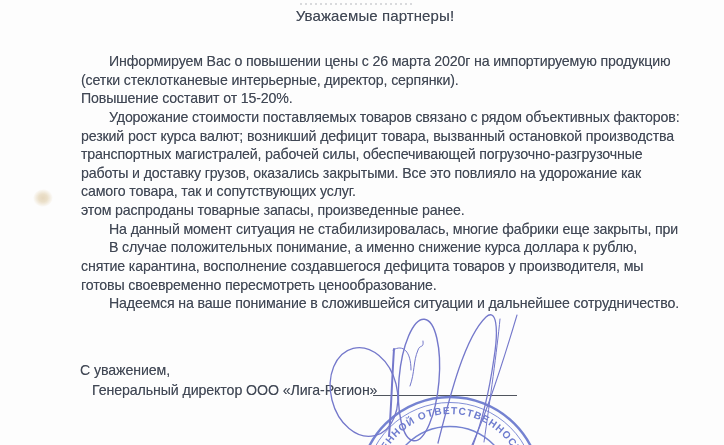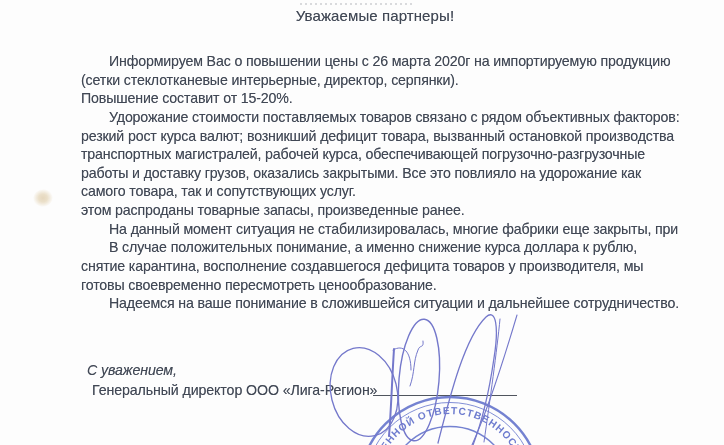--- a/index.html
+++ b/index.html
@@ -16,23 +16,22 @@
   }
   .body-block{
     position:absolute;left:81px;top:36px;width:592px;
     font-size:14.2px;letter-spacing:-0.15px;
     text-shadow:0 0 .4px rgba(63,70,84,.5);
     margin-top:16px;
   }
   .bline{height:18.65px;line-height:18.65px;white-space:nowrap;}
   .indent{padding-left:28px;}
   .closing{
-    position:absolute;left:87px;top:362px;font-size:14.2px;letter-spacing:-0.1px;
+    position:absolute;left:80px;top:362px;font-size:14.2px;letter-spacing:-0.1px;
     text-shadow:0 0 .4px rgba(63,70,84,.5);
-    font-style:italic;
   }
   .sig-row{position:absolute;left:92px;top:382px;width:560px;height:22px;font-size:14.2px;
     letter-spacing:-0.1px;text-shadow:0 0 .4px rgba(63,70,84,.5);}
   .sig-title{position:absolute;left:0;top:0;white-space:nowrap;}
   .sig-line{position:absolute;left:281px;top:13px;width:144px;border-bottom:1.6px solid #50555e;}
   .sig-name{position:absolute;left:429px;top:0;white-space:nowrap;}
   .stain{
     position:absolute;left:33px;top:189px;width:20px;height:18px;opacity:.55;
     border-radius:58% 42% 55% 45%;
     background:radial-gradient(closest-side,#d3b98b 0%,#ddc9a2 45%,rgba(221,201,162,0) 100%);
@@ -59,21 +58,21 @@
   <div class="scan-noise"></div>
 
   <div class="title">Уважаемые партнеры!</div>
 
   <div class="body-block">
     <div class="bline indent">Информируем Вас о повышении цены  с 26 марта 2020г на импортируемую продукцию</div>
     <div class="bline">(сетки стеклотканевые интерьерные, директор, серпянки).</div>
     <div class="bline">Повышение составит от 15-20%.</div>
     <div class="bline indent">Удорожание стоимости поставляемых товаров связано с рядом объективных факторов:</div>
     <div class="bline">резкий рост курса валют;  возникший дефицит товара, вызванный остановкой производства</div>
-    <div class="bline">транспортных магистралей, рабочей курса, обеспечивающей погрузочно-разгрузочные</div>
+    <div class="bline">транспортных магистралей, рабочей силы, обеспечивающей погрузочно-разгрузочные</div>
     <div class="bline">работы и доставку грузов, оказались закрытыми. Все это повлияло на  удорожание как</div>
     <div class="bline">самого товара, так и сопутствующих услуг.</div>
     <div class="bline">этом распроданы товарные запасы, произведенные ранее.</div>
     <div class="bline indent">На данный момент ситуация не стабилизировалась, многие фабрики еще закрыты, при</div>
     <div class="bline indent">В случае положительных понимание, а именно снижение курса доллара к рублю,</div>
     <div class="bline">снятие карантина, восполнение создавшегося дефицита товаров у производителя, мы</div>
     <div class="bline">готовы своевременно пересмотреть ценообразование.</div>
     <div class="bline indent">Надеемся на ваше понимание в сложившейся ситуации и дальнейшее сотрудничество.</div>
   </div>
 

